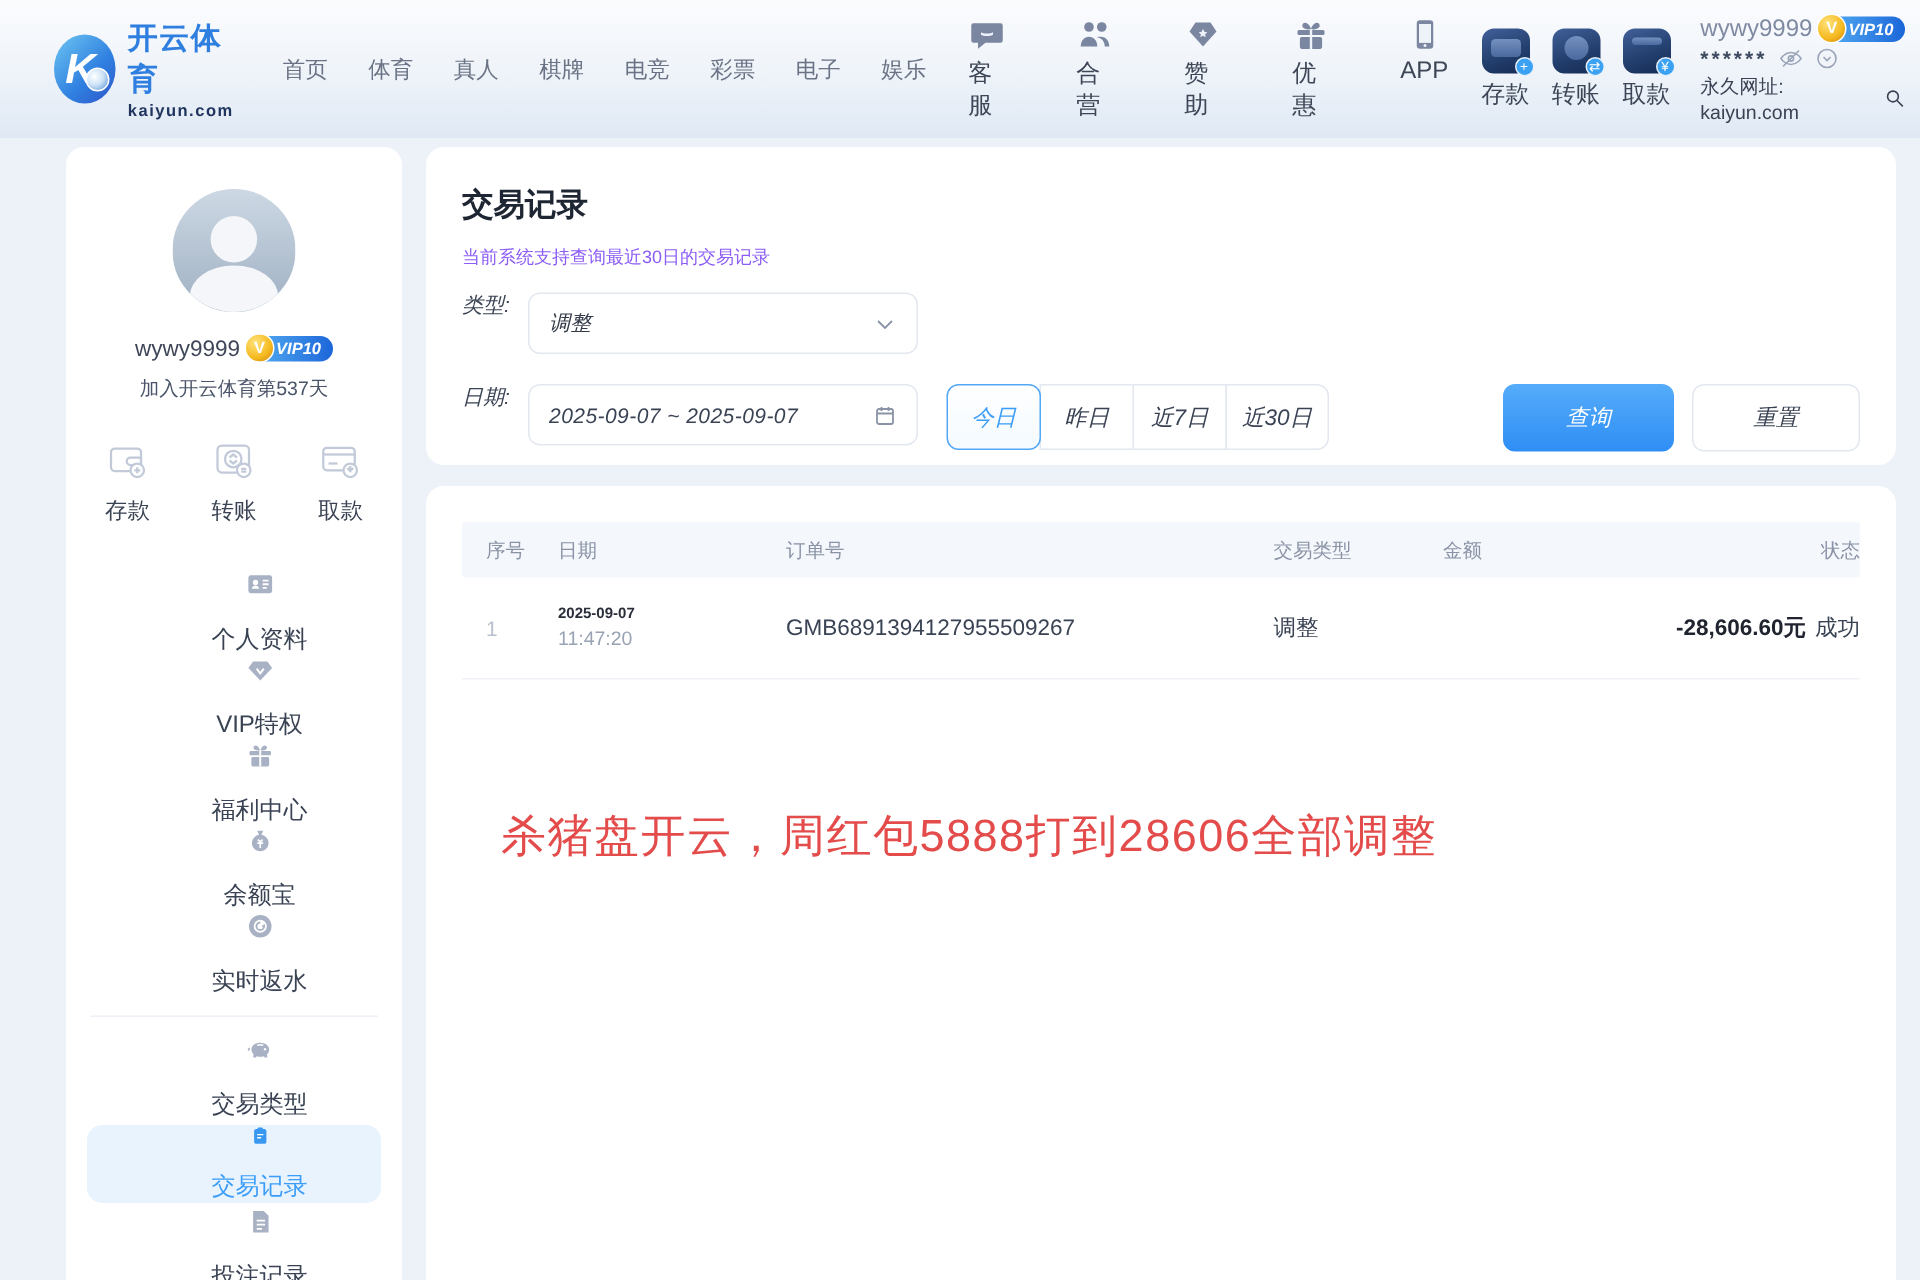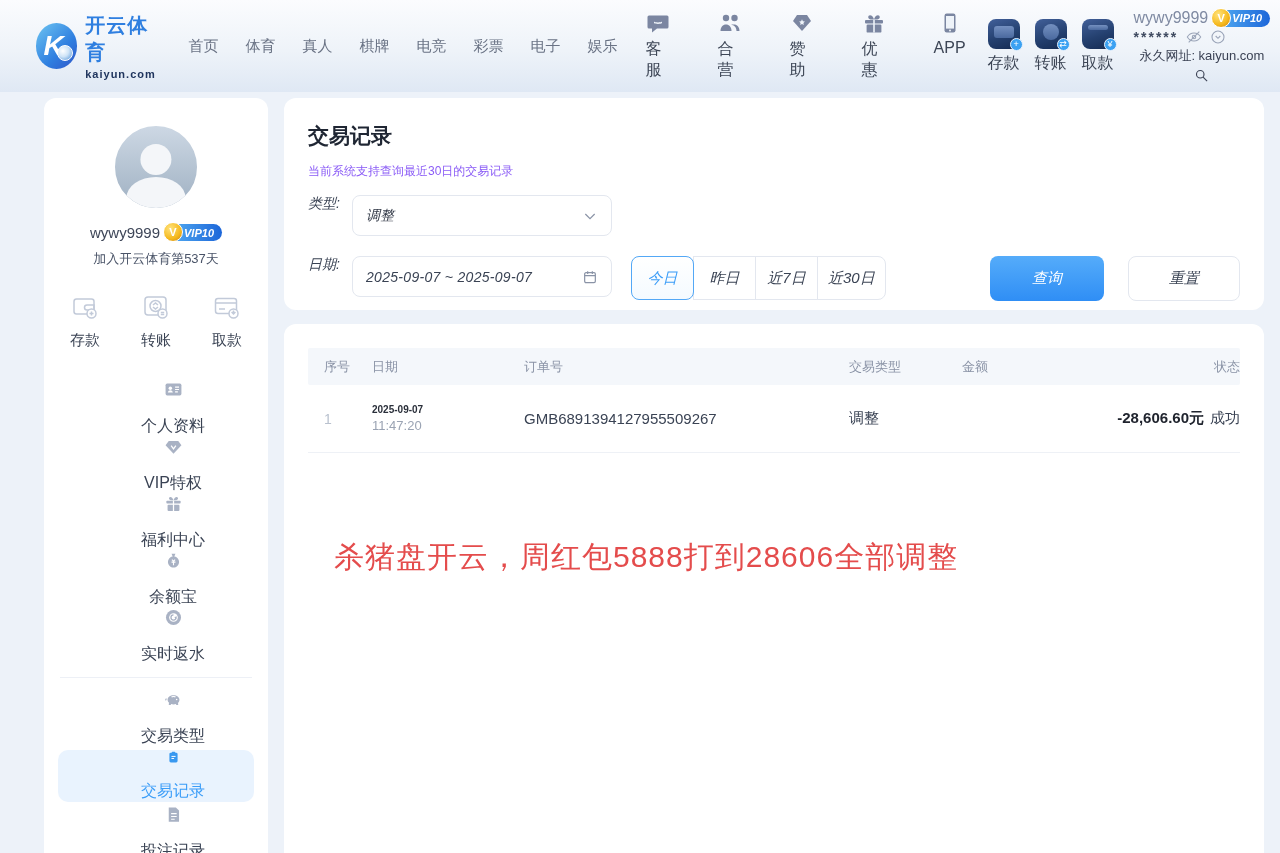--- a/index.html
+++ b/index.html
@@ -47,21 +47,21 @@
   .vip-badge { position:relative; display:inline-flex; align-items:center; height:17px;
     padding:0 8px 0 18px; border-radius:9px;
     background:linear-gradient(90deg,#57b2f4 0%,#1c66d9 100%); }
   .vip-badge .shield { position:absolute; left:-3px; top:-2px; width:20px; height:20px; border-radius:50%;
     background:radial-gradient(circle at 35% 30%, #ffe27a 0%, #f5b91e 60%, #c97f10 100%);
     border:1px solid #fff; color:#fff; font-size:11px; font-weight:bold; text-align:center; line-height:19px; }
   .vip-badge .vip-txt { color:#fff; font-size:11px; font-weight:bold; font-style:italic; }
   .u-row2 { display:flex; align-items:center; gap:8px; }
   .u-mask { font-size:14px; font-weight:bold; color:#3f4a60; letter-spacing:2px; }
   .u-row2 svg { width:16px; height:16px; stroke:#9aa4b8; fill:none; stroke-width:1.6; cursor:pointer; }
-  .u-row3 { display:flex; align-items:center; gap:3px; font-size:13px; color:#3b4254;flex-direction:column; }
+  .u-row3 { display:flex; align-items:center; gap:3px; font-size:13px; color:#3b4254; }
   .u-row3 svg { width:15px; height:15px; stroke:#3b4254; fill:none; stroke-width:1.8; }
 
   .hdr-avatar { margin-left:12px; }
   .avatar { border-radius:50%; overflow:hidden; position:relative;
     background:linear-gradient(180deg,#cdd8e4 0%,#9fb0c2 100%); border:2px solid #fff; }
   .avatar .head { position:absolute; left:50%; top:22%; transform:translateX(-50%);
     width:38%; height:38%; border-radius:50%; background:#f4f6f9; }
   .avatar .body { position:absolute; left:50%; top:62%; transform:translateX(-50%);
     width:72%; height:50%; border-radius:50% 50% 0 0; background:#f4f6f9; }
   .hdr-avatar .avatar { width:54px; height:54px; cursor:pointer; }
@@ -106,21 +106,21 @@
   .datebox .val { font-size:14px; color:#3a4354; letter-spacing:0.3px; }
 
   .range-group { display:flex; margin-left:20px; margin-top:5px; }
   .range-btn { min-width:63px; height:44px; background:#fff; border:1px solid #e3e7ef;
     margin-left:-1px; font-size:15px; color:#3a4354; display:flex; align-items:center;
     justify-content:center; cursor:pointer; padding:0 10px; }
   .range-btn:last-child { border-radius:0 8px 8px 0; }
   .range-btn.active { border:1px solid #53a8f6; color:#3b9df8; border-radius:8px; z-index:2;
     background:linear-gradient(180deg,#ffffff,#f4faff); }
 
-  .filter-actions { margin-left:auto; display:flex; gap:24px; margin-top:5px;padding-left:26px; }
+  .filter-actions { margin-left:auto; display:flex; gap:12px; margin-top:5px;padding-left:26px; }
   .btn { height:45px; border-radius:8px; font-size:15px; display:flex; align-items:center;
     justify-content:center; cursor:pointer; }
   .btn-primary { width:114px; color:#fff;
     background:linear-gradient(180deg,#55acfa 0%,#2f8ef5 100%); }
   .btn-plain { width:112px; background:#fff; border:1px solid #e3e7ef; color:#3a4354; }
 
   .card-table { left:284px; top:324px; width:980px; height:560px; padding:24px; }
   .tgrid { display:grid; grid-template-columns:48px 152px 325px 113px 242px 1fr;
     align-items:center; padding-left:16px; }
   .thead { background:#f4f7fb; height:37px; border-radius:2px; }

